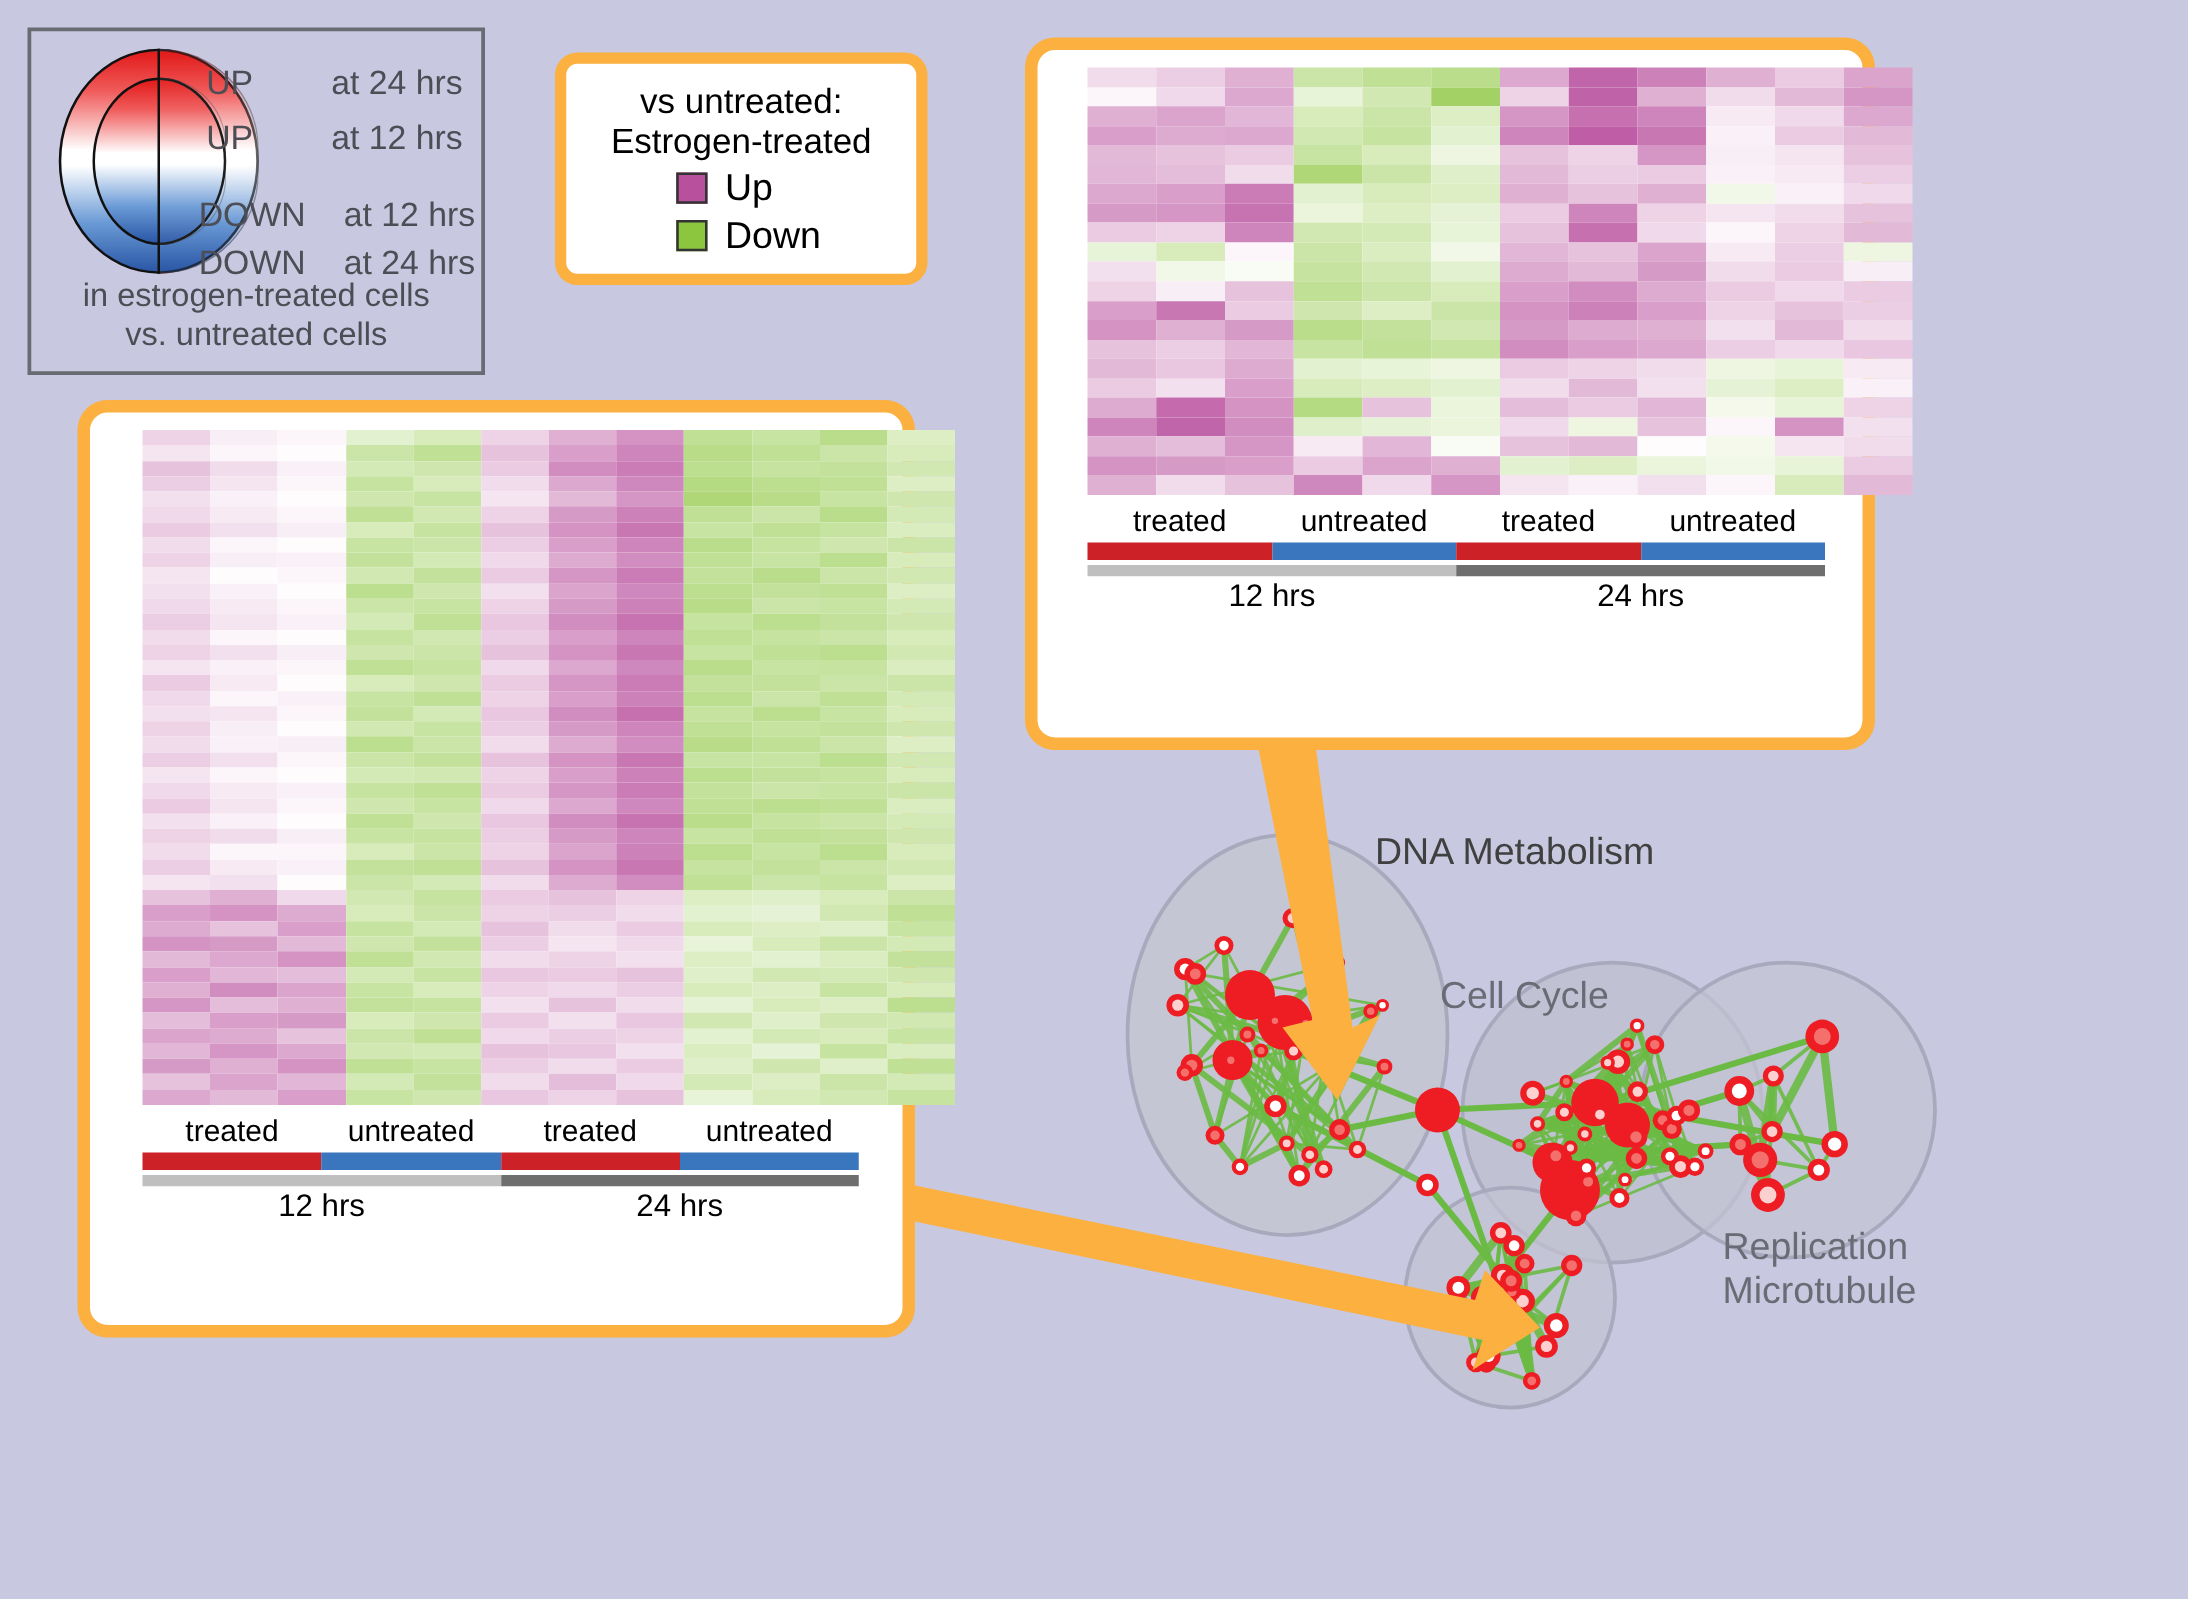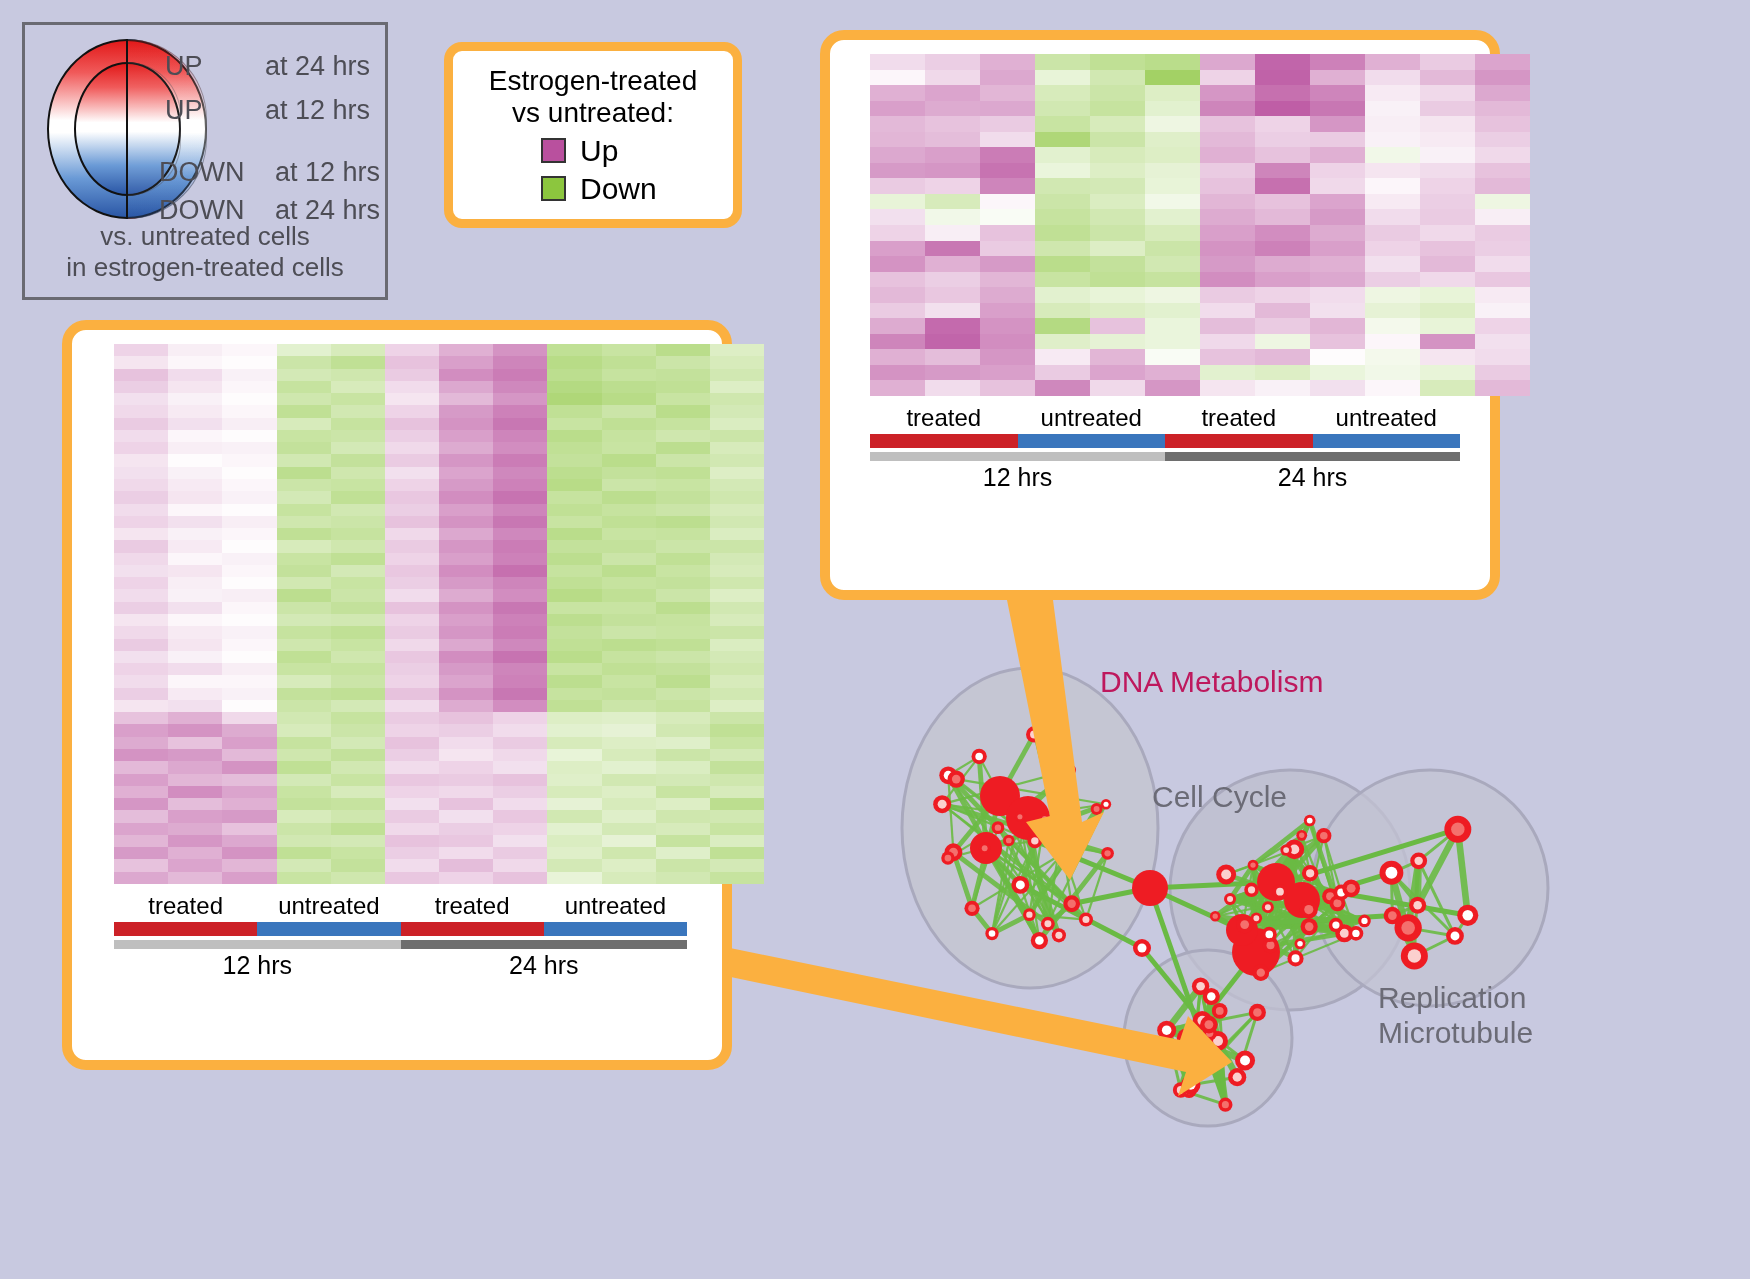--- a/index.html
+++ b/index.html
@@ -64,21 +64,21 @@
   .cond-bar{display:flex;height:14px;}
   .cond-bar div{flex:1;}
   .time-bar{display:flex;height:9px;margin-top:4px;}
   .time-bar div{flex:1;}
   .time-labels{display:flex;font-size:25px;color:#000;text-align:center;margin-top:2px;}
   .time-labels span{flex:1;}
 
   
   #network{left:790px;top:600px;width:960px;height:679px;}
   .cluster-label{position:absolute;white-space:nowrap;}
-  #lbl-dna{left:1100px;top:665px;font-size:30px;color:#be185d;}
+  #lbl-dna{left:1100px;top:665px;font-size:30px;color:#404040;}
   #lbl-cellcycle{left:1152px;top:780px;font-size:30px;color:#6b6b76;}
   #lbl-micro{left:1378px;top:980px;font-size:30px;color:#6b6b76;line-height:1.18;}
   #lbl-ubiq{left:851px;top:1043px;font-size:30px;color:#000;line-height:1.18;}
 </style>
 </head>
 <body>
 
 <div class="abs" id="circle-legend">
   <div id="legend-circle-wrap">
     <div class="ring" id="ring-outer"></div>
@@ -94,29 +94,29 @@
   <div class="legend-row" style="left:140px;top:70px;">UP</div>
   <div class="legend-tag" style="left:240px;top:70px;">at 12 hrs</div>
 
   <div class="legend-row" style="left:134px;top:132px;">DOWN</div>
   <div class="legend-tag" style="left:250px;top:132px;">at 12 hrs</div>
 
   <div class="legend-row" style="left:134px;top:170px;">DOWN</div>
   <div class="legend-tag" style="left:250px;top:170px;">at 24 hrs</div>
 
   <div id="legend-footer">
+    <div>in estrogen-treated cells</div>
     <div>vs. untreated cells</div>
-    <div>in estrogen-treated cells</div>
   </div>
 </div>
 
 <div class="abs" id="estrogen-legend">
   <div class="title">
+    <div>vs untreated:</div>
     <div>Estrogen-treated</div>
-    <div>vs untreated:</div>
   </div>
   <div class="sw-row">
     <span class="swatch" id="sw-up" style="background: rgb(185, 80, 158);"></span>
     <span class="sw-label">Up</span>
   </div>
   <div class="sw-row">
     <span class="swatch" id="sw-down" style="background: rgb(140, 198, 62);"></span>
     <span class="sw-label">Down</span>
   </div>
 </div>

